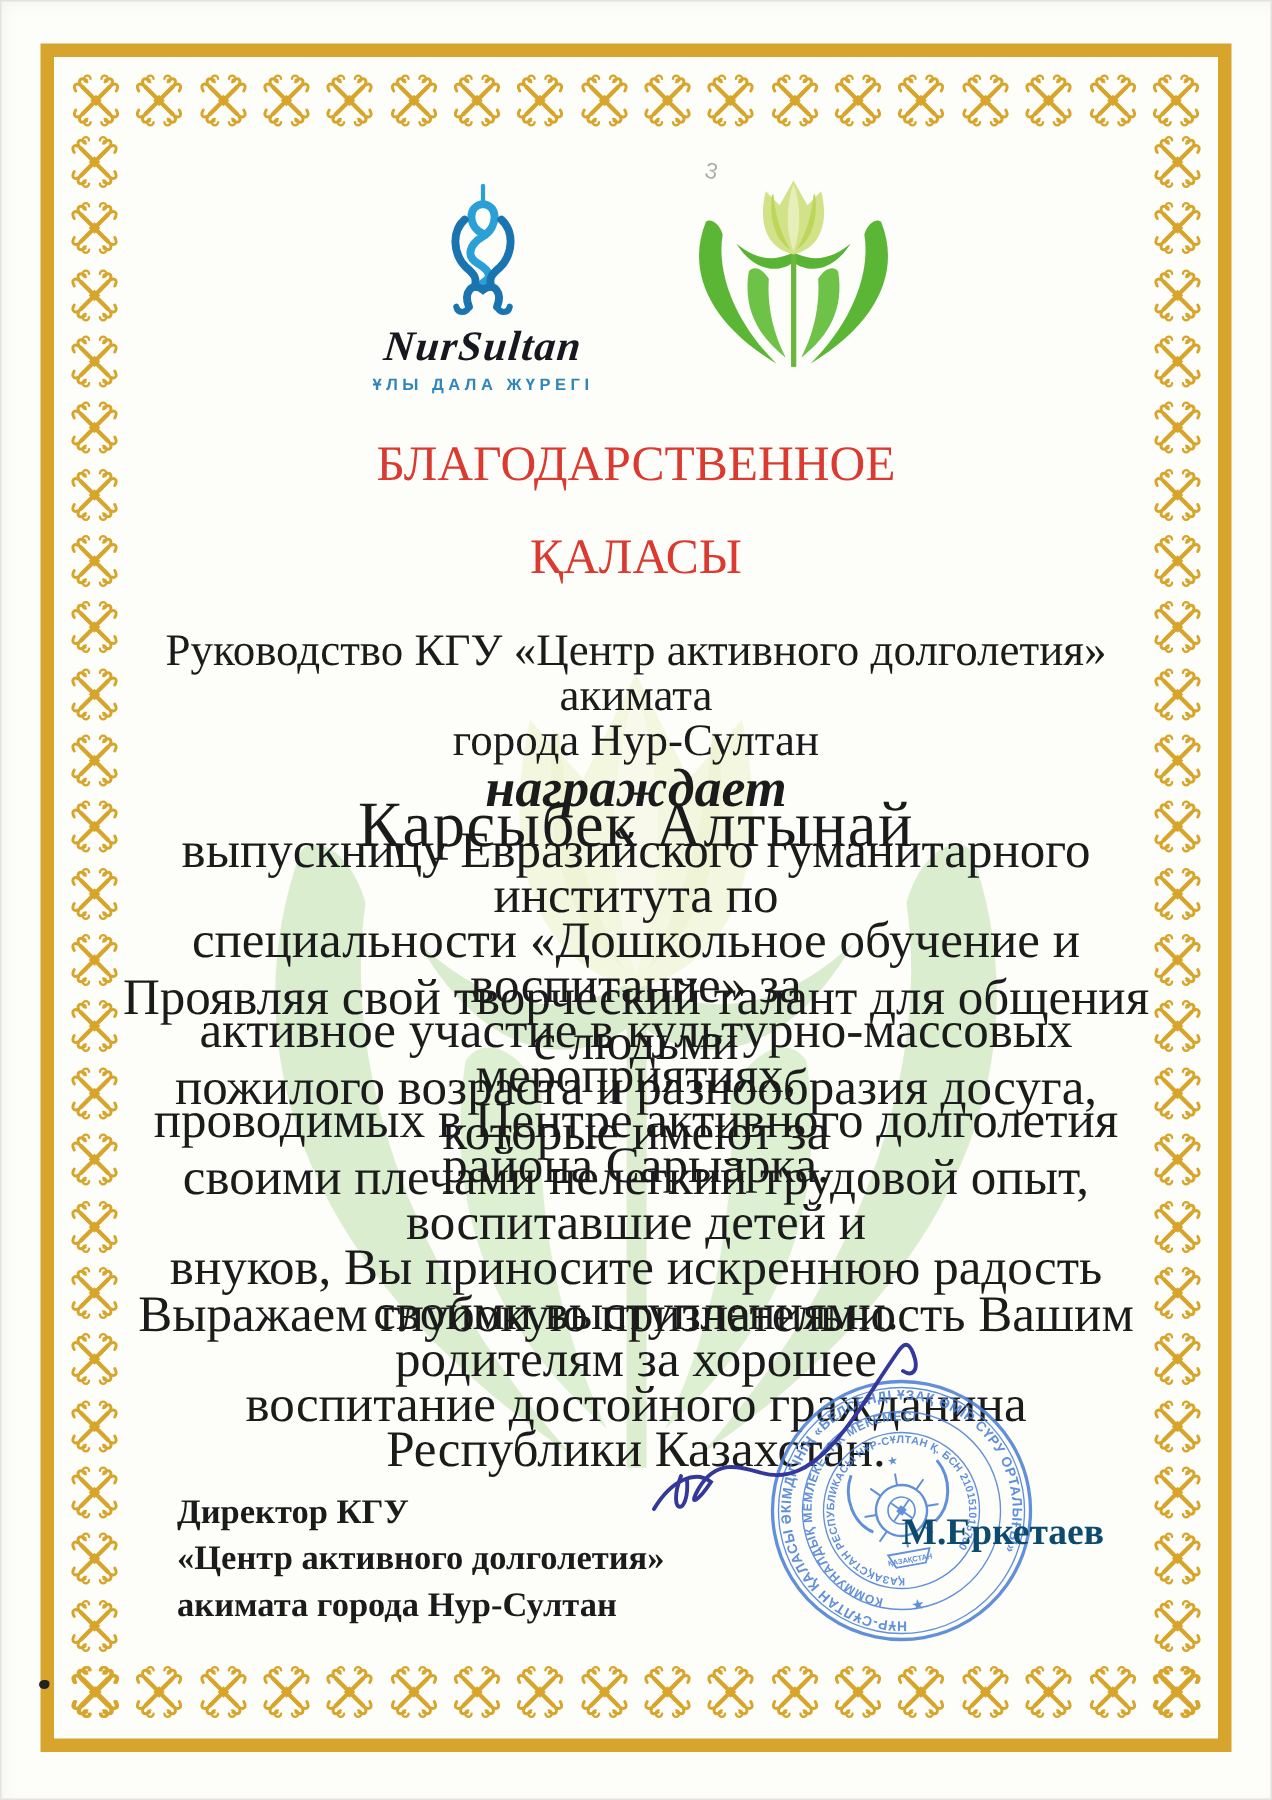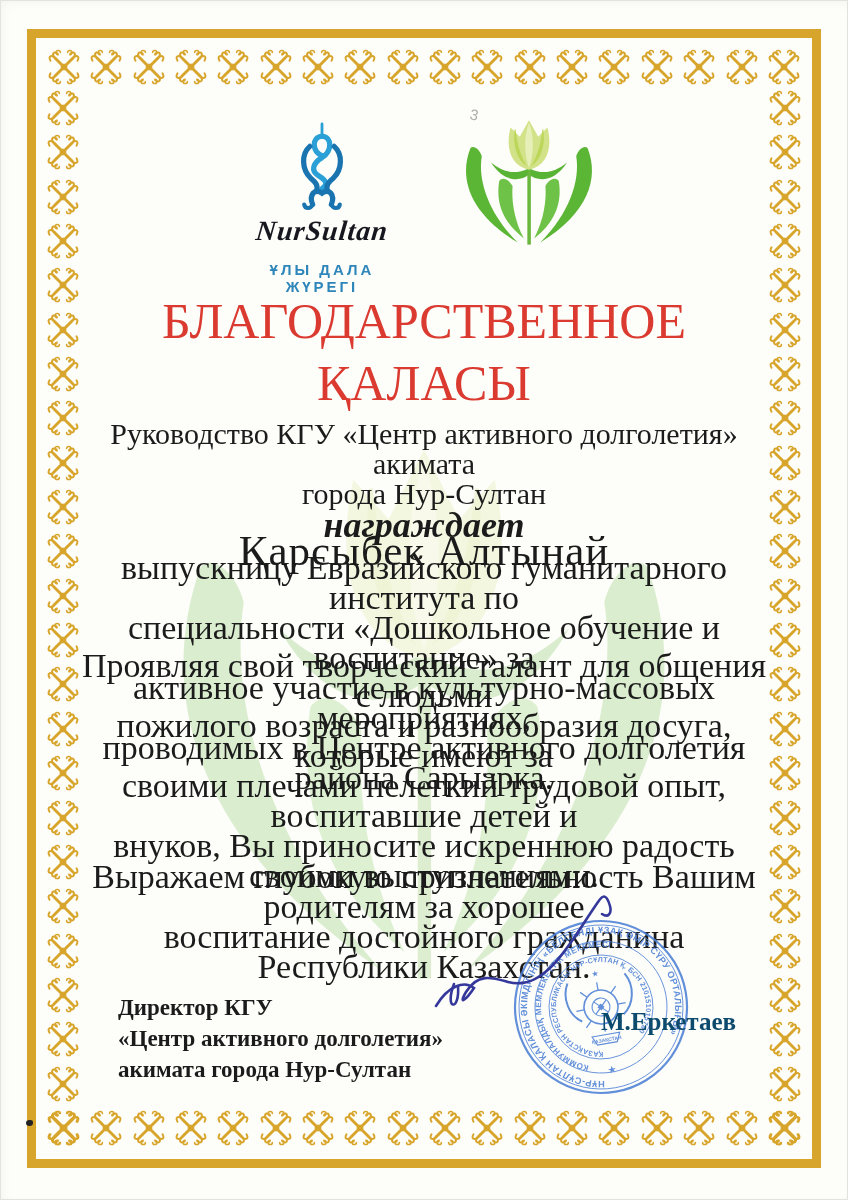--- a/index.html
+++ b/index.html
@@ -16,26 +16,26 @@
   .strip-bottom{left:46px;right:46px;top:1110px;height:36px;}
   .strip-left{left:45px;top:90px;bottom:54px;width:36px;flex-direction:column;}
   .strip-right{right:45px;top:90px;bottom:54px;width:36px;flex-direction:column;}
   .motif{width:36px;height:36px;flex:0 0 auto;}
   .ink-dot{position:absolute;left:26px;top:1120px;width:7px;height:6px;background:#222;border-radius:50% 40% 50% 50%;}
   
   .watermark{position:absolute;left:130px;top:436px;width:588px;height:560px;opacity:.21;}
   
   .ns-logo{position:absolute;left:232px;top:122px;width:180px;text-align:center;}
   .ns-script{font-style:italic;font-weight:bold;font-size:28px;letter-spacing:1px;color:#17171f;line-height:30px;transform:skewX(-6deg);}
-  .ns-tagline{font-family:"Liberation Sans",sans-serif;font-size:15px;font-weight:bold;letter-spacing:3px;color:#2e86ba;margin-top:15px;}
+  .ns-tagline{font-family:"Liberation Sans",sans-serif;font-size:11px;font-weight:bold;letter-spacing:3px;color:#2e86ba;margin-top:4px;}
   .tulip-logo{position:absolute;left:452px;top:114px;width:154px;height:138px;}
   .pencil-mark{position:absolute;left:470px;top:106px;font-family:"Liberation Sans",sans-serif;font-size:15px;color:#9a9a96;opacity:.8;transform:rotate(12deg);}
   
   .content-block{position:absolute;left:80px;width:688px;text-align:center;}
-  .title{top:290px;color:#da3a30;font-size:50px;line-height:62px;font-weight:400;}
+  .title{top:279px;color:#da3a30;font-size:33px;line-height:62px;font-weight:400;}
   .intro{top:419px;font-size:30px;line-height:30px;}
   .awards{top:504px;font-size:36px;font-weight:bold;font-style:italic;}
   .awardee{top:526px;font-size:43px;line-height:50px;font-weight:normal;letter-spacing:1px;}
   .para{font-size:34px;line-height:30px;}
   .p2{top:553px;} .p3{top:651px;} .p4{top:766px;} .p5{top:862px;}
   
   .sig-block{position:absolute;left:118px;top:992px;width:360px;text-align:left;
     font-size:23px;font-weight:bold;line-height:31px;}
   .stamp{position:absolute;left:512px;top:918px;width:178px;height:178px;opacity:.88;}
   .sig-ink{position:absolute;left:428px;top:884px;width:235px;height:145px;}

